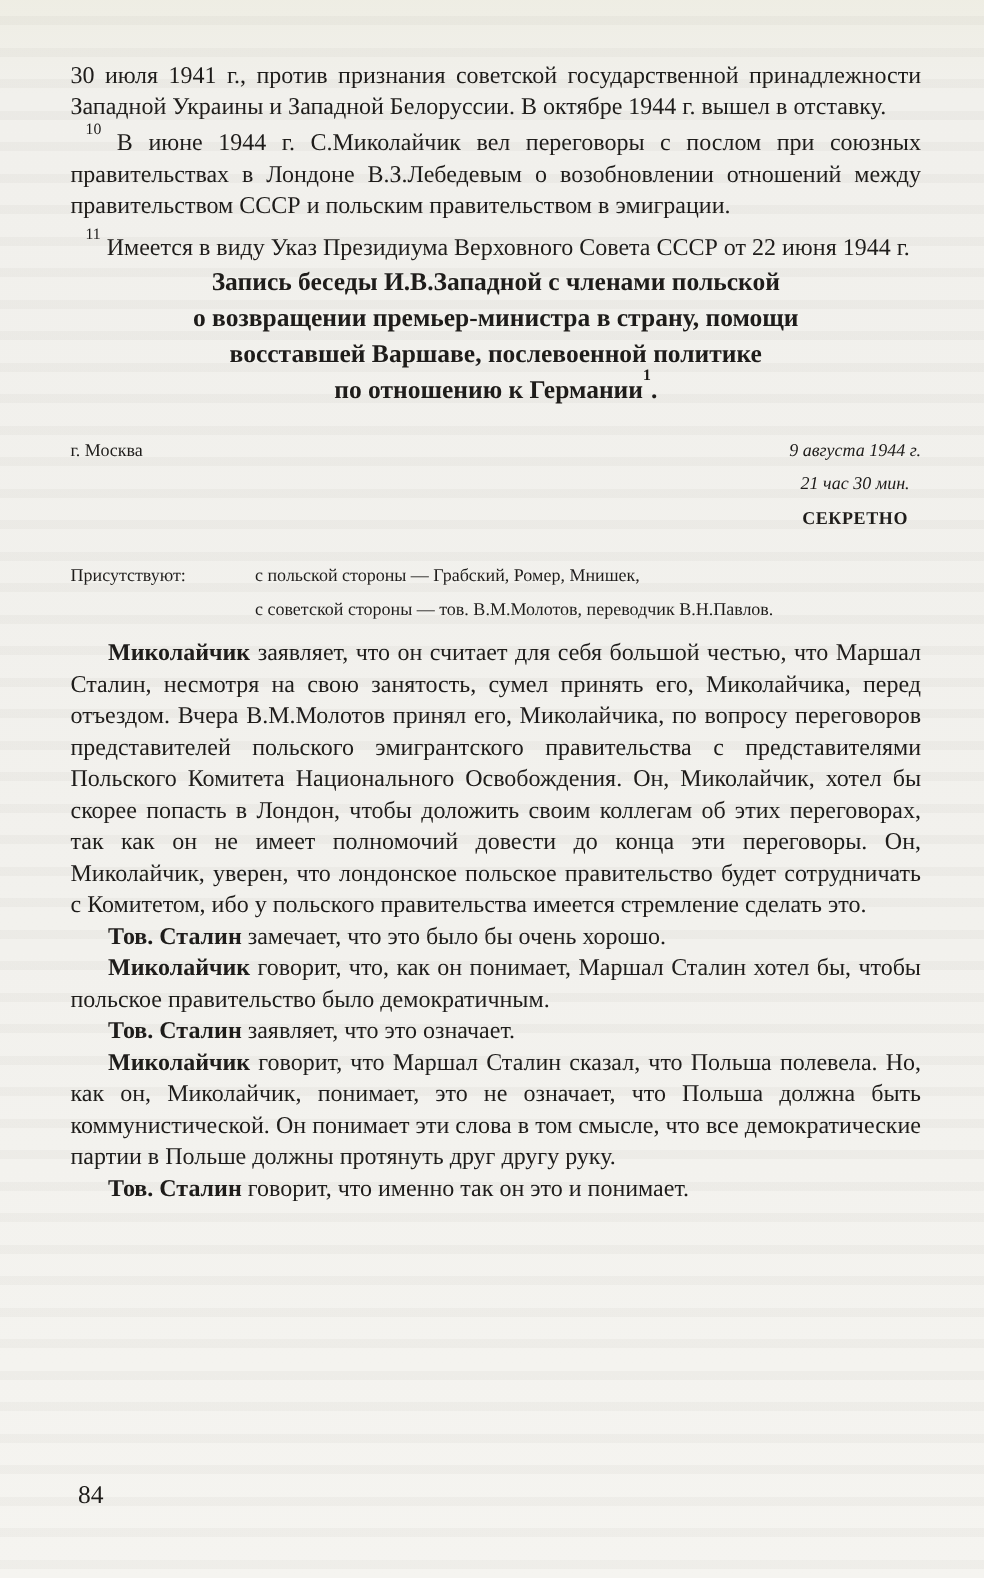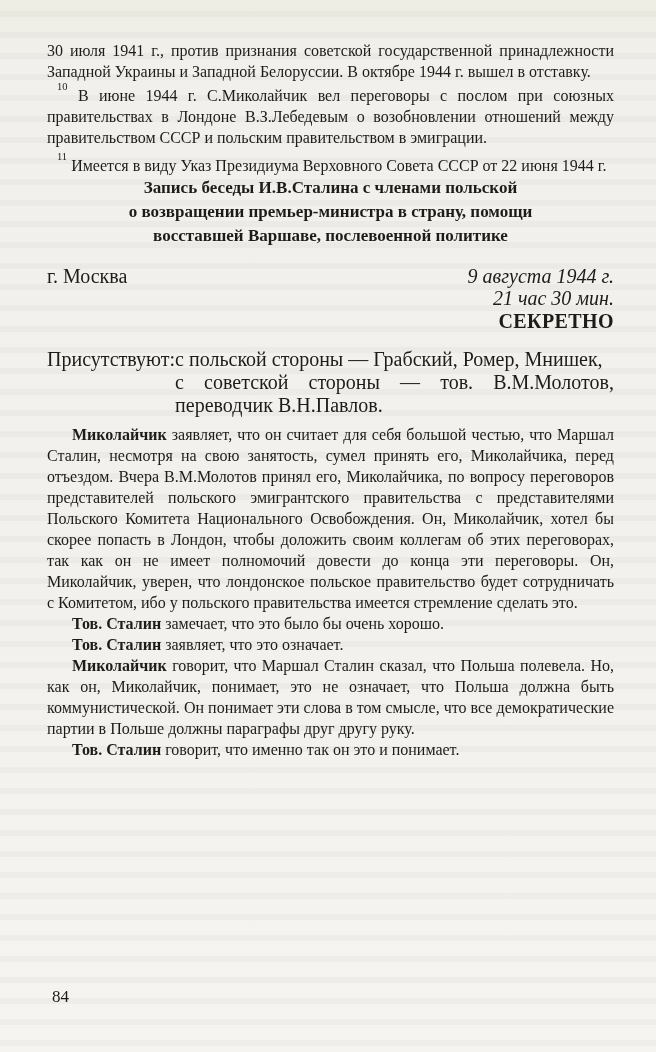--- a/index.html
+++ b/index.html
@@ -64,44 +64,44 @@
     font-weight: bold;
     font-size: 17px;
     line-height: 24px;
   }
   .title-line { display: block; }
   .meta {
     margin-top: 17px;
     display: flex;
     justify-content: space-between;
     align-items: flex-start;
-    font-size: 20px;
+    font-size: 12px;
     gap: 12px;
   }
   .place { line-height: 22px; }
   .meta-right {
     display: flex;
     flex-direction: column;
-    align-items: flex-end;
+    align-items: center;
     text-align: right;
   }
   .date-line, .time-line {
     font-style: italic;
     line-height: 22px;
   }
   .secret {
     line-height: 22px;
     margin-top: 1px;
     font-weight: bold;
     letter-spacing: 0.4px;
   }
   .attendees {
     margin-top: 16px;
     display: flex;
-    font-size: 20px;
+    font-size: 12px;
     line-height: 23px;
   }
   .att-label { flex: 0 0 123px; }
   .att-lines { flex: 1; min-width: 0; }
   .att-line { display: block; text-align: justify; }
   #dialogue { margin-top: 7px; }
   .body-p {
     font-size: 16px;
     line-height: 21px;
     text-align: justify;
@@ -124,23 +124,24 @@
 
     <p class="fn">30 июля 1941 г., против признания советской государственной принадлежности Западной Украины и Западной Белоруссии. В октябре 1944 г. вышел в отставку.</p>
 
     <div id="footnotes">
         <p class="fn indent"><sup>10</sup> В июне 1944 г. С.Миколайчик вел переговоры с послом при союзных правительствах в Лондоне В.З.Лебедевым о возобновлении отношений между правительством СССР и польским правительством в эмиграции.</p>
         <p class="fn indent"><sup>11</sup> Имеется в виду Указ Президиума Верховного Совета СССР от 22 июня 1944 г.</p>
       </div>
 
 
     <div class="doc-title" id="doc-title">
-        <span class="title-line">Запись беседы И.В.Сталина с членами польской</span>
+        <span class="title-line">Запись беседы И.В.Западной с членами польской</span>
         <span class="title-line">о возвращении премьер-министра в страну, помощи</span>
         <span class="title-line">восставшей Варшаве, послевоенной политике</span>
+        <span class="title-line">по отношению к Германии<sup>1</sup>.</span>
       </div>
 
     <div class="meta">
       <span class="place">г. Москва</span>
       <span class="meta-right">
         <span class="date-line">9 августа 1944 г.</span>
         <span class="time-line">21 час 30 мин.</span>
         <span class="secret">СЕКРЕТНО</span>
       </span>
     </div>
@@ -149,21 +150,22 @@
       <span class="att-label">Присутствуют:</span>
       <span class="att-lines">
         <span class="att-line">с польской стороны — Грабский, Ромер, Мнишек,</span>
         <span class="att-line">с советской стороны — тов. В.М.Молотов, переводчик В.Н.Павлов.</span>
       </span>
     </div>
 
     <div id="dialogue">
         <p class="body-p"><b>Миколайчик</b><span> заявляет, что он считает для себя большой честью, что Маршал Сталин, несмотря на свою занятость, сумел принять его, Миколайчика, перед отъездом. Вчера В.М.Молотов принял его, Миколайчика, по вопросу переговоров представителей польского эмигрантского правительства с представителями Польского Комитета Национального Освобождения. Он, Миколайчик, хотел бы скорее попасть в Лондон, чтобы доложить своим коллегам об этих переговорах, так как он не имеет полномочий довести до конца эти переговоры. Он, Миколайчик, уверен, что лондонское польское правительство будет сотрудничать с Комитетом, ибо у польского правительства имеется стремление сделать это.</span></p>
         <p class="body-p"><b>Тов. Сталин</b><span> замечает, что это было бы очень хорошо.</span></p>
+        <p class="body-p"><b>Миколайчик</b><span> говорит, что, как он понимает, Маршал Сталин хотел бы, чтобы польское правительство было демократичным.</span></p>
         <p class="body-p"><b>Тов. Сталин</b><span> заявляет, что это означает.</span></p>
-        <p class="body-p"><b>Миколайчик</b><span> говорит, что Маршал Сталин сказал, что Польша полевела. Но, как он, Миколайчик, понимает, это не означает, что Польша должна быть коммунистической. Он понимает эти слова в том смысле, что все демократические партии в Польше должны параграфы друг другу руку.</span></p>
+        <p class="body-p"><b>Миколайчик</b><span> говорит, что Маршал Сталин сказал, что Польша полевела. Но, как он, Миколайчик, понимает, это не означает, что Польша должна быть коммунистической. Он понимает эти слова в том смысле, что все демократические партии в Польше должны протянуть друг другу руку.</span></p>
         <p class="body-p"><b>Тов. Сталин</b><span> говорит, что именно так он это и понимает.</span></p>
       </div>
 
   </div>
 
   <div class="page-number">84</div>
 </div>
 
 </body></html>

